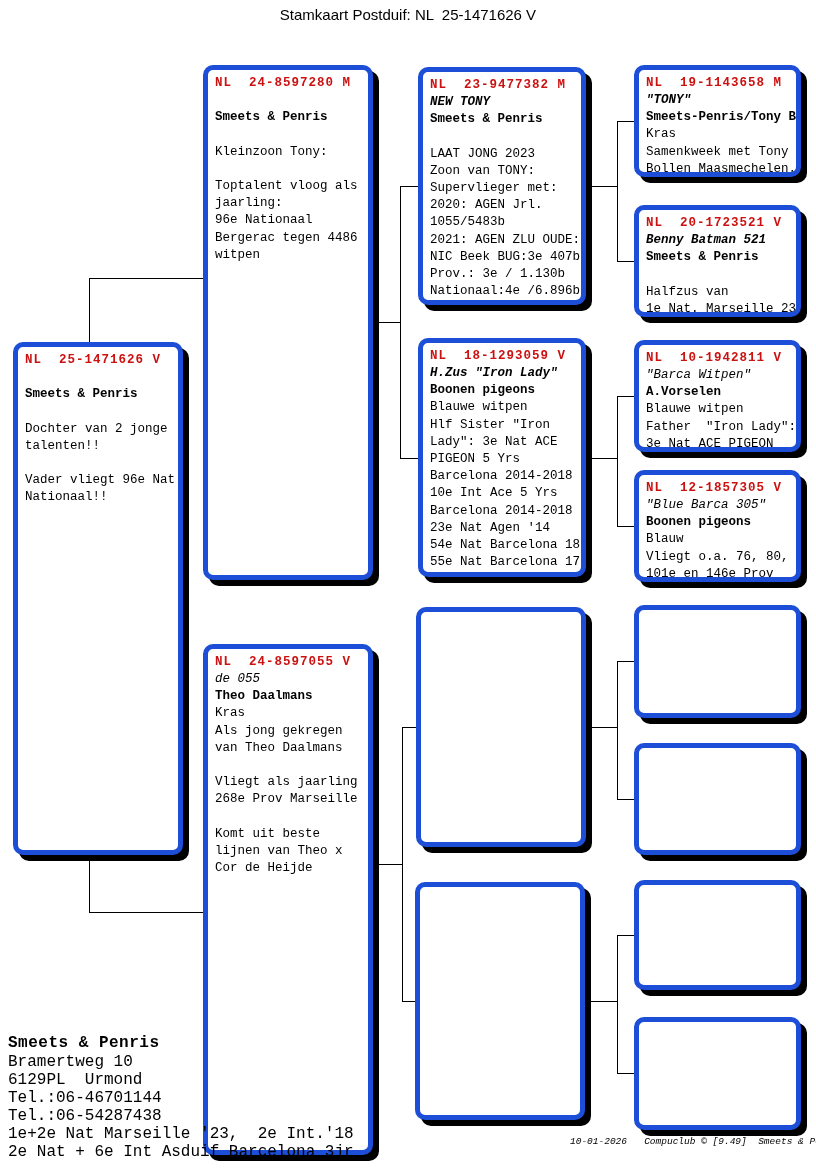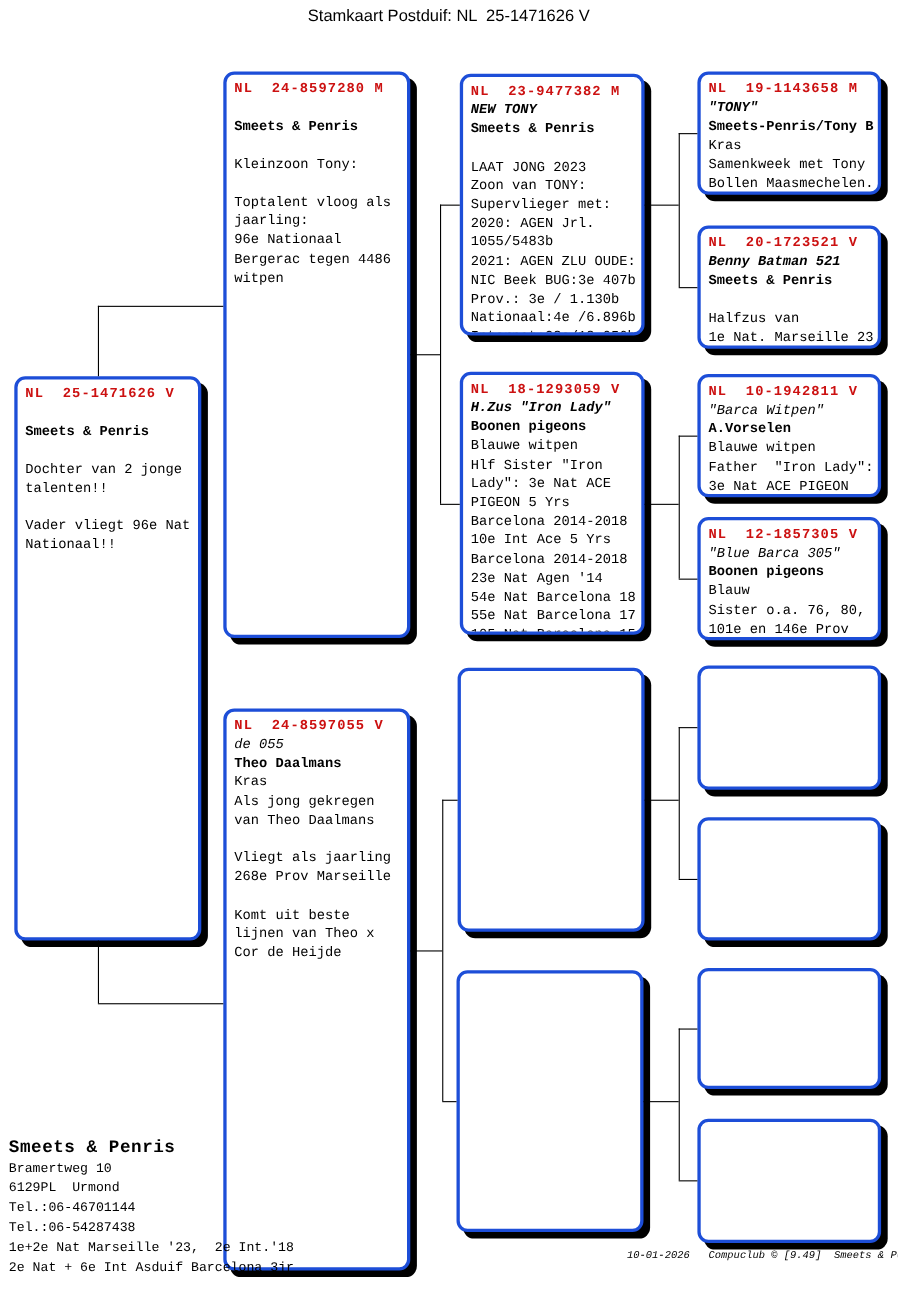--- a/index.html
+++ b/index.html
@@ -7,21 +7,21 @@
     position:relative; width:816px; height:1172px; background:#fff;
     font-family:"Liberation Mono","DejaVu Sans Mono",monospace;
     overflow:hidden;
   }
   #page-title {
     position:absolute; left:0; top:6px; width:816px; text-align:center;
     font-family:"Liberation Sans","DejaVu Sans",sans-serif;
     font-size:15px; color:#000; white-space:pre;
   }
   .box {
-    position:absolute; background:#fff; border:3px solid #1d4ed8;
+    position:absolute; background:#fff; border:5px solid #1d4ed8;
     border-radius:10px; box-shadow:6px 6px 0 0 #000;
     padding:5px 7px; box-sizing:border-box; overflow:hidden;
   }
   .ring {
     font-weight:bold; color:#cc1111; font-size:12.5px; line-height:17px;
     letter-spacing:1px; white-space:pre;
   }
   .line { font-size:12.5px; line-height:17.2px; color:#000; white-space:pre; }
   .line.bold { font-weight:bold; }
   .line.italic { font-style:italic; }
@@ -40,21 +40,21 @@
   #box-ggp4 { left:634px; top:470px;  width:167px; height:112px; }
   #box-ggp5 { left:634px; top:605px;  width:167px; height:113px; }
   #box-ggp6 { left:634px; top:743px;  width:167px; height:112px; }
   #box-ggp7 { left:634px; top:880px;  width:167px; height:110px; }
   #box-ggp8 { left:634px; top:1017px; width:167px; height:113px; }
   #owner-block { position:absolute; left:8px; top:1033px; }
   #owner-name {
     font-weight:bold; font-size:16px; line-height:20px; letter-spacing:0.5px;
     white-space:pre; color:#000;
   }
-  .owner-line { font-size:12px; line-height:18px; white-space:pre; color:#000; }
+  .owner-line { font-size:16px; line-height:18px; white-space:pre; color:#000; }
   #footer {
     position:absolute; left:570px; top:1136px; width:246px;
     font-size:9.5px; font-style:italic; white-space:pre; color:#000;
   }
   #footer span { margin-right:0; }
 </style>
 </head>
 <body>
 
 <div id="canvas">
@@ -155,21 +155,21 @@
       <div class="line bold">A.Vorselen</div>
       <div class="line">Blauwe witpen</div>
       <div class="line">Father  "Iron Lady":</div>
       <div class="line">3e Nat ACE PIGEON</div>
     </div>
   <div class="box" id="box-ggp4">
       <div class="ring">NL  12-1857305 V</div>
       <div class="line italic">"Blue Barca 305"</div>
       <div class="line bold">Boonen pigeons</div>
       <div class="line">Blauw</div>
-      <div class="line">Sister o.a. 76, 80,</div>
+      <div class="line">Vliegt o.a. 76, 80,</div>
       <div class="line">101e en 146e Prov</div>
     </div>
   <div class="box" id="box-ggp5"></div>
   <div class="box" id="box-ggp6"></div>
   <div class="box" id="box-ggp7"></div>
   <div class="box" id="box-ggp8"></div>
 
   <div id="owner-block">
     <div id="owner-name">Smeets &amp; Penris</div>
     <div id="owner-lines">

